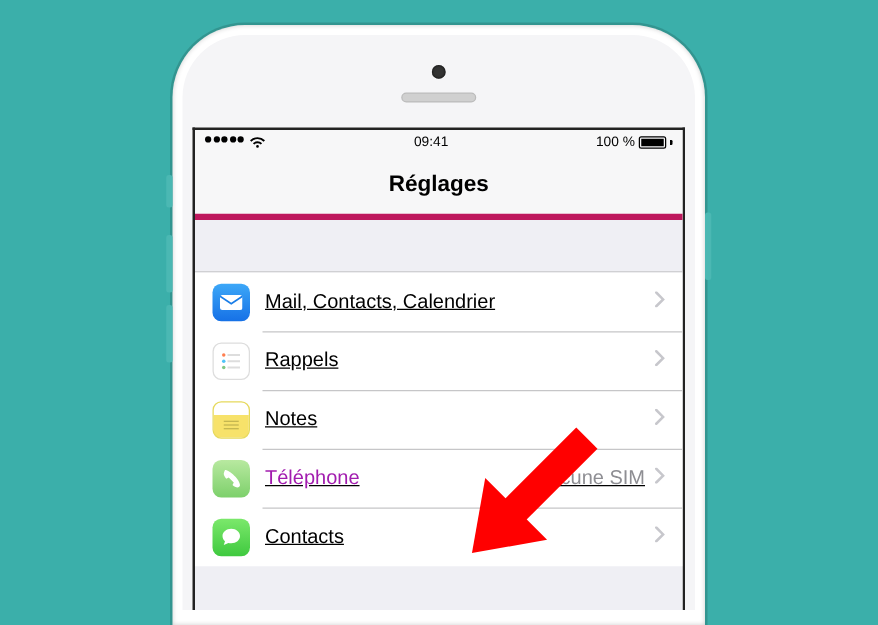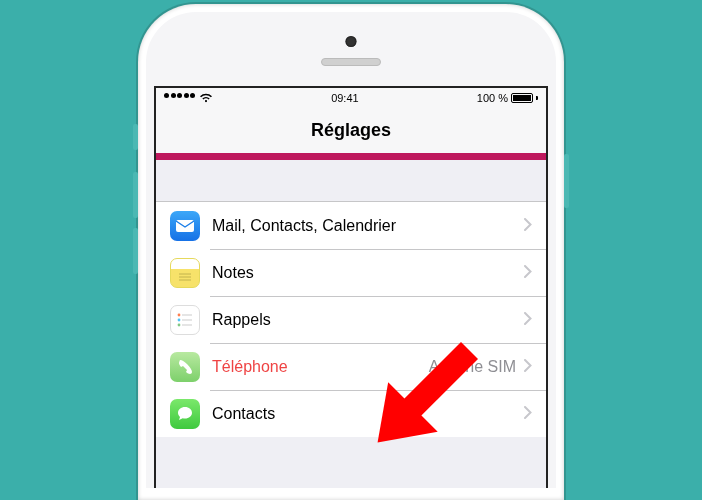--- a/index.html
+++ b/index.html
@@ -8,21 +8,21 @@
     height: 500px;
     background: #3bafaa;
     display: flex;
     justify-content: center;
     font-family: -apple-system, "Helvetica Neue", Helvetica, Arial, sans-serif;
     overflow: hidden;
     position: relative;
   }
   .phone {
     width: 426px;
-    margin-top: 4px;
+    margin-top: 20px;
     background: #fff;
     border-radius: 58px 58px 0 0;
     box-shadow: 0 0 0 2px rgba(0,0,0,0.15), inset 0 0 4px rgba(0,0,0,0.2);
     padding: 8px 8px 12px;
     position: relative;
   }
   .phone-inner {
     background: #f5f5f7;
     border-radius: 50px 50px 0 0;
     height: 100%;
@@ -84,55 +84,56 @@
   .dot { width: 5px; height: 5px; border-radius: 50%; background: #000; }
   .wifi svg { display: block; }
   .batt { display: flex; align-items: center; gap: 3px; }
   .batt-body { width: 22px; height: 10px; border: 1px solid #000; border-radius: 2px; position: relative; }
   .batt-fill { position: absolute; top: 1px; left: 1px; bottom: 1px; right: 1px; background: #000; }
   .batt-tip { width: 2px; height: 4px; background: #000; border-radius: 0 1px 1px 0; }
 
   .navbar {
     height: 52px;
     background: #f7f7f8;
-    border-bottom: 7px solid #be185d;
+    border-bottom: 5px solid #be185d;
     display: flex;
     align-items: center;
     justify-content: center;
     font-size: 18px;
     font-weight: 600;
   }
   .content { flex: 1; background: #efeff4; overflow: hidden; }
   .group-gap { height: 42px; border-bottom: 1px solid #c6c6c8; }
   .list { background: #fff; }
   .row {
     display: flex;
     align-items: center;
     height: 47px;
     padding: 0 14px 0 14px;
     position: relative;
+    text-decoration: underline;
   }
   .row + .row::before {
     content: "";
     position: absolute;
     top: 0; left: 54px; right: 0;
     height: 1px;
     background: #c6c6c8;
   }
   .app-icon {
     width: 30px; height: 30px;
     border-radius: 7px;
     margin-right: 12px;
     display: flex;
     align-items: center;
     justify-content: center;
     flex-shrink: 0;
   }
   .row-label { flex: 1; font-size: 16px; color: #000; }
-  .row-label.dim { color: #ef4444; }
+  .row-label.dim { color: #a21caf; }
   .row-detail { font-size: 16px; color: #8e8e93; margin-right: 8px; }
   .chevron { color: #c7c7cc; }
 
   
   .ic-mail { background: linear-gradient(#3ca7f8,#1671e6); }
   .ic-notes { background: linear-gradient(#fff 35%, #f7e26a 35%); border: 0.5px solid #e6d95c; }
   .ic-rappels { background: #fff; border: 0.5px solid #ddd; }
   .ic-phone { background: linear-gradient(#b8e9a0,#7dd06b); }
   .ic-messages { background: linear-gradient(#7be86b,#3fc93f); }
 
@@ -198,51 +199,51 @@
                   <path d="M0 1l9 6 9-6" stroke="#1a7ee8" stroke-width="1.4" fill="none"></path>
                 </svg>
             </div>
             <span class="row-label">Mail, Contacts, Calendrier</span>
             <span class="chevron"><svg width="8" height="13" viewBox="0 0 8 13">
                   <path d="M1 1l5.5 5.5L1 12" stroke="#c7c7cc" stroke-width="2" fill="none" stroke-linecap="round"></path>
                 </svg></span>
           </div>
 
           <div class="row">
-            <div class="app-icon ic-notes">
-              <svg width="20" height="20" viewBox="0 0 20 20">
-                  <line x1="4" y1="11" x2="16" y2="11" stroke="#b5a848" stroke-width="0.8"></line>
-                  <line x1="4" y1="14" x2="16" y2="14" stroke="#b5a848" stroke-width="0.8"></line>
-                  <line x1="4" y1="17" x2="16" y2="17" stroke="#b5a848" stroke-width="0.8"></line>
-                </svg>
-            </div>
-            <span class="row-label">Notes</span>
-            <span class="chevron"><svg width="8" height="13" viewBox="0 0 8 13">
-                  <path d="M1 1l5.5 5.5L1 12" stroke="#c7c7cc" stroke-width="2" fill="none" stroke-linecap="round"></path>
-                </svg></span>
-          </div>
-
-          <div class="row">
             <div class="app-icon ic-rappels">
               <svg width="22" height="22" viewBox="0 0 22 22">
                 <circle cx="5" cy="6" r="1.4" fill="#ff7f50"></circle>
                   <line x1="8" y1="6" x2="18" y2="6" stroke="#ddd" stroke-width="1.5"></line>
                 <circle cx="5" cy="11" r="1.4" fill="#4fc3f7"></circle>
                   <line x1="8" y1="11" x2="18" y2="11" stroke="#ddd" stroke-width="1.5"></line>
                 <circle cx="5" cy="16" r="1.4" fill="#81c784"></circle>
                   <line x1="8" y1="16" x2="18" y2="16" stroke="#ddd" stroke-width="1.5"></line>
               </svg>
             </div>
             <span class="row-label">Rappels</span>
             <span class="chevron"><svg width="8" height="13" viewBox="0 0 8 13">
                   <path d="M1 1l5.5 5.5L1 12" stroke="#c7c7cc" stroke-width="2" fill="none" stroke-linecap="round"></path>
                 </svg></span>
           </div>
 
           <div class="row">
+            <div class="app-icon ic-notes">
+              <svg width="20" height="20" viewBox="0 0 20 20">
+                  <line x1="4" y1="11" x2="16" y2="11" stroke="#b5a848" stroke-width="0.8"></line>
+                  <line x1="4" y1="14" x2="16" y2="14" stroke="#b5a848" stroke-width="0.8"></line>
+                  <line x1="4" y1="17" x2="16" y2="17" stroke="#b5a848" stroke-width="0.8"></line>
+                </svg>
+            </div>
+            <span class="row-label">Notes</span>
+            <span class="chevron"><svg width="8" height="13" viewBox="0 0 8 13">
+                  <path d="M1 1l5.5 5.5L1 12" stroke="#c7c7cc" stroke-width="2" fill="none" stroke-linecap="round"></path>
+                </svg></span>
+          </div>
+
+          <div class="row">
             <div class="app-icon ic-phone">
               <svg width="18" height="18" viewBox="0 0 18 18">
                   <path d="M4 2c4 0 12 8 12 12 0 1-1 2-2 2-1 0-3-1-4-2l1-2-4-4-2 1C4 8 3 6 3 5c0-1 1-3 1-3z" fill="#fff"></path>
                 </svg>
             </div>
             <span class="row-label dim">Téléphone</span>
             <span class="row-detail">Aucune SIM</span>
             <span class="chevron"><svg width="8" height="13" viewBox="0 0 8 13">
                   <path d="M1 1l5.5 5.5L1 12" stroke="#c7c7cc" stroke-width="2" fill="none" stroke-linecap="round"></path>
                 </svg></span>

